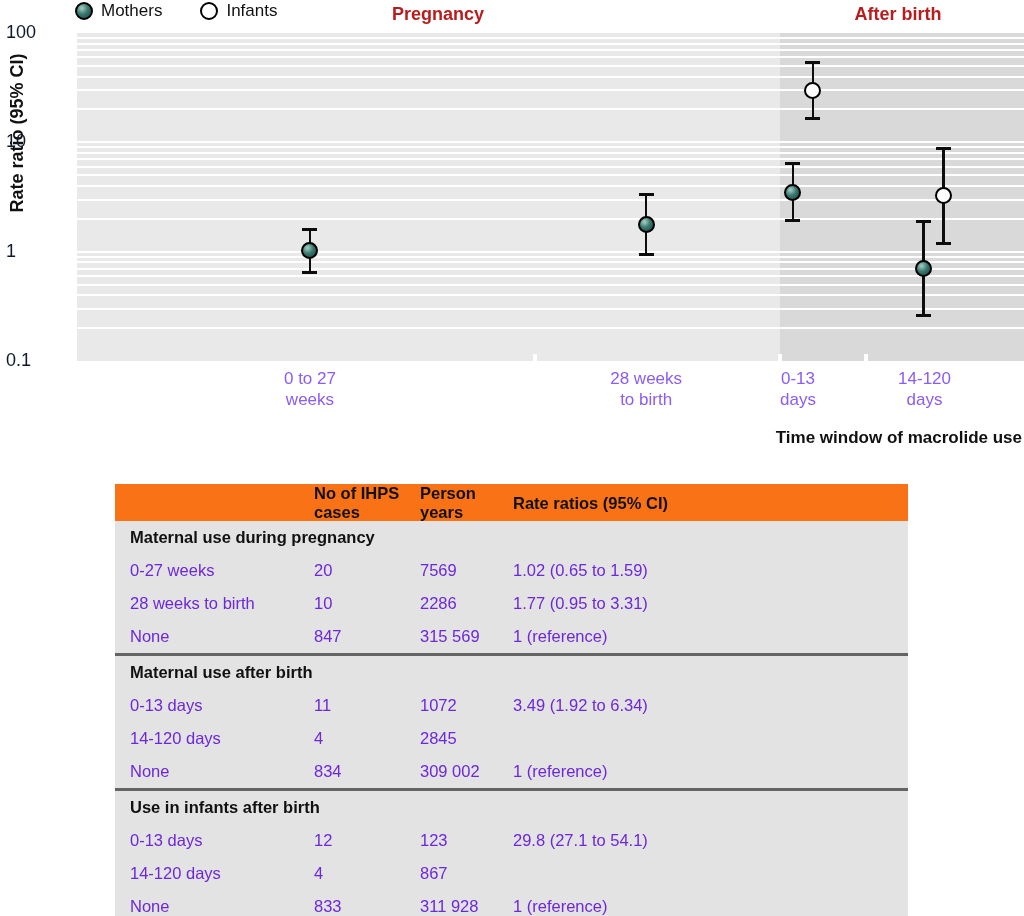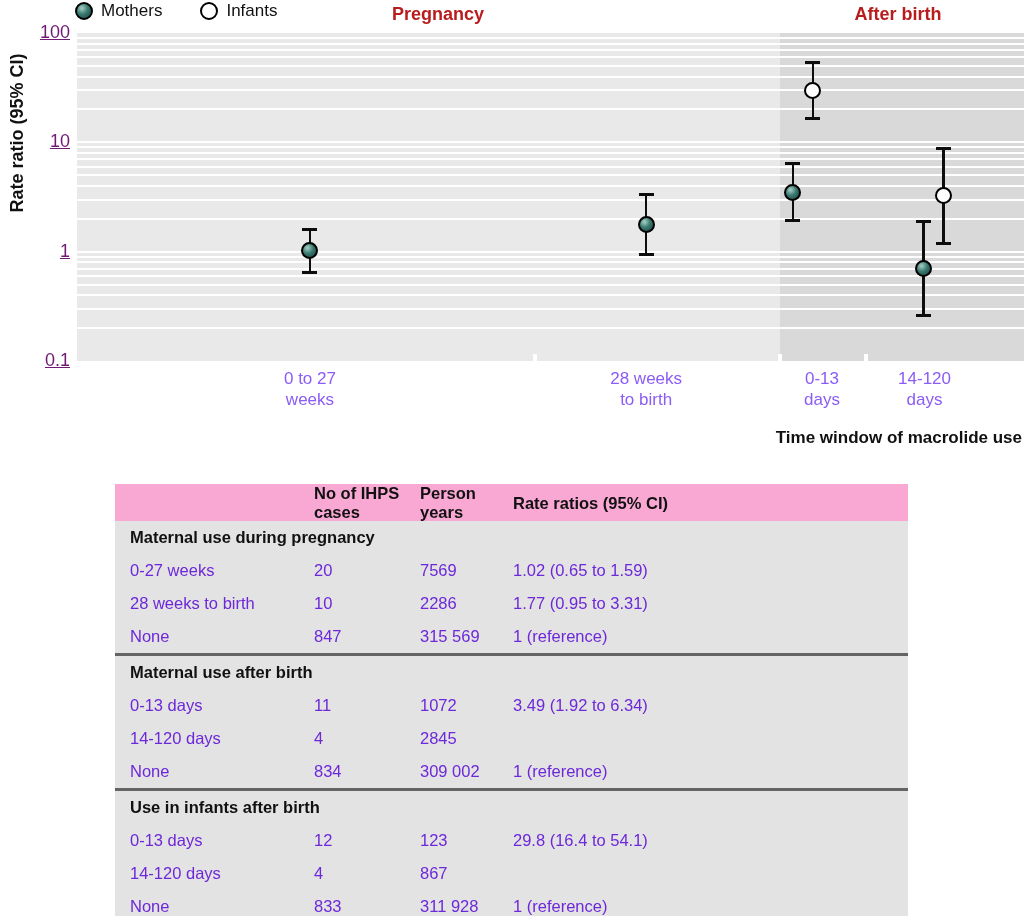--- a/index.html
+++ b/index.html
@@ -7,21 +7,21 @@
   #figure{position:relative;width:1024px;height:916px;overflow:hidden;background:#fff;border-radius:17px;}
 
   
   .legend{position:absolute;left:75px;top:1px;display:flex;align-items:center;gap:8px;font-size:17px;color:#111;}
   .legend .space{width:22px;}
   .lg-marker{width:14px;height:14px;border-radius:50%;border:2px solid #000;display:inline-block;}
   .panel-title{position:absolute;top:4px;width:200px;text-align:center;font-weight:bold;font-size:18px;color:#b91c1c;}
   .y-axis-label{position:absolute;left:-112px;top:122px;width:260px;height:22px;text-align:center;
     font-weight:bold;font-size:18px;color:#111;transform:rotate(-90deg);}
   #plot-area{position:absolute;left:77px;top:33px;width:947px;height:328px;}
-  .ytick{position:absolute;left:6px;width:64px;text-align:right;font-size:18px;color:#701a75;text-decoration:underline;}
+  .ytick{position:absolute;left:6px;width:64px;text-align:left;font-size:18px;color:#0f172a;}
   .xtick{position:absolute;top:368px;width:130px;text-align:center;font-size:17px;line-height:1.25;color:#8b5cf6;}
   .x-axis-title{position:absolute;top:428px;right:2px;font-weight:bold;font-size:17px;color:#111;}
 
   
   #data-table{position:absolute;left:115px;top:484px;width:793px;height:432px;overflow:hidden;font-size:16.5px;}
   .t-grid{display:grid;grid-template-columns:184px 106px 93px 1fr;align-items:center;padding-left:15px;}
   .t-header{height:37px;font-weight:bold;color:#111;}
   .t-row{height:33px;color:#6d28d9;}
   .t-section-title{height:33px;display:flex;align-items:center;padding-left:15px;font-weight:bold;color:#111;}
   .t-divider{height:3px;}
@@ -113,21 +113,21 @@
           <div style="position: absolute; left: -7.5px; width: 15px; top: 114.228px; height: 3px; background: rgb(13, 13, 13);"></div>
           <div style="position: absolute; left: -7.5px; width: 15px; top: 208.51px; height: 3px; background: rgb(13, 13, 13);"></div>
           <div style="position: absolute; left: -8.5px; top: 154.347px; width: 13px; height: 13px; border-radius: 50%; border: 2px solid rgb(0, 0, 0); background: rgb(255, 255, 255);"></div>
         </div>
       </div>
     </div>
 
   <div class="x-axis-title">Time window of macrolide use</div>
 
   <div id="data-table" style="background: rgb(227, 227, 227);">
-    <div class="t-grid t-header" id="t-header" style="background: #f9a8d4;">
+    <div class="t-grid t-header" id="t-header" style="background: #f97316;">
       <span></span>
       <span>No of IHPS cases</span>
       <span>Person years</span>
       <span>Rate ratios (95% CI)</span>
     </div>
     <div id="t-body">
         <div class="t-section-title">Maternal use during pregnancy</div>
         <div class="t-grid t-row">
           <span>0-27 weeks</span>
           <span>20</span>
@@ -164,21 +164,21 @@
           <span>834</span>
           <span>309 002</span>
           <span>1 (reference)</span>
         </div>
         <div class="t-divider" style="background: rgb(100, 100, 100);"></div>
         <div class="t-section-title">Use in infants after birth</div>
         <div class="t-grid t-row">
           <span>0-13 days</span>
           <span>12</span>
           <span>123</span>
-          <span>29.8 (16.4 to 54.1)</span>
+          <span>29.8 (27.1 to 54.1)</span>
         </div>
         <div class="t-grid t-row">
           <span>14-120 days</span>
           <span>4</span>
           <span>867</span>
         </div>
         <div class="t-grid t-row">
           <span>None</span>
           <span>833</span>
           <span>311 928</span>
@@ -192,21 +192,21 @@
     <div class="ytick" style="position: absolute; top: 240.667px;">1</div>
     <div class="ytick" style="position: absolute; top: 350px;">0.1</div>
     <div class="xtick" style="position: absolute; left: 244.962px;">
       <div>0 to 27</div>
       <div>weeks</div>
     </div>
     <div class="xtick" style="position: absolute; left: 581.147px;">
       <div>28 weeks</div>
       <div>to birth</div>
     </div>
-    <div class="xtick" style="position: absolute; left: 757px;">
+    <div class="xtick" style="position: absolute; left: 733px;">
       <div>0-13</div>
       <div>days</div>
     </div>
     <div class="xtick" style="position: absolute; left: 859.565px;">
       <div>14-120</div>
       <div>days</div>
     </div>
   </div>
 
 </body></html>

